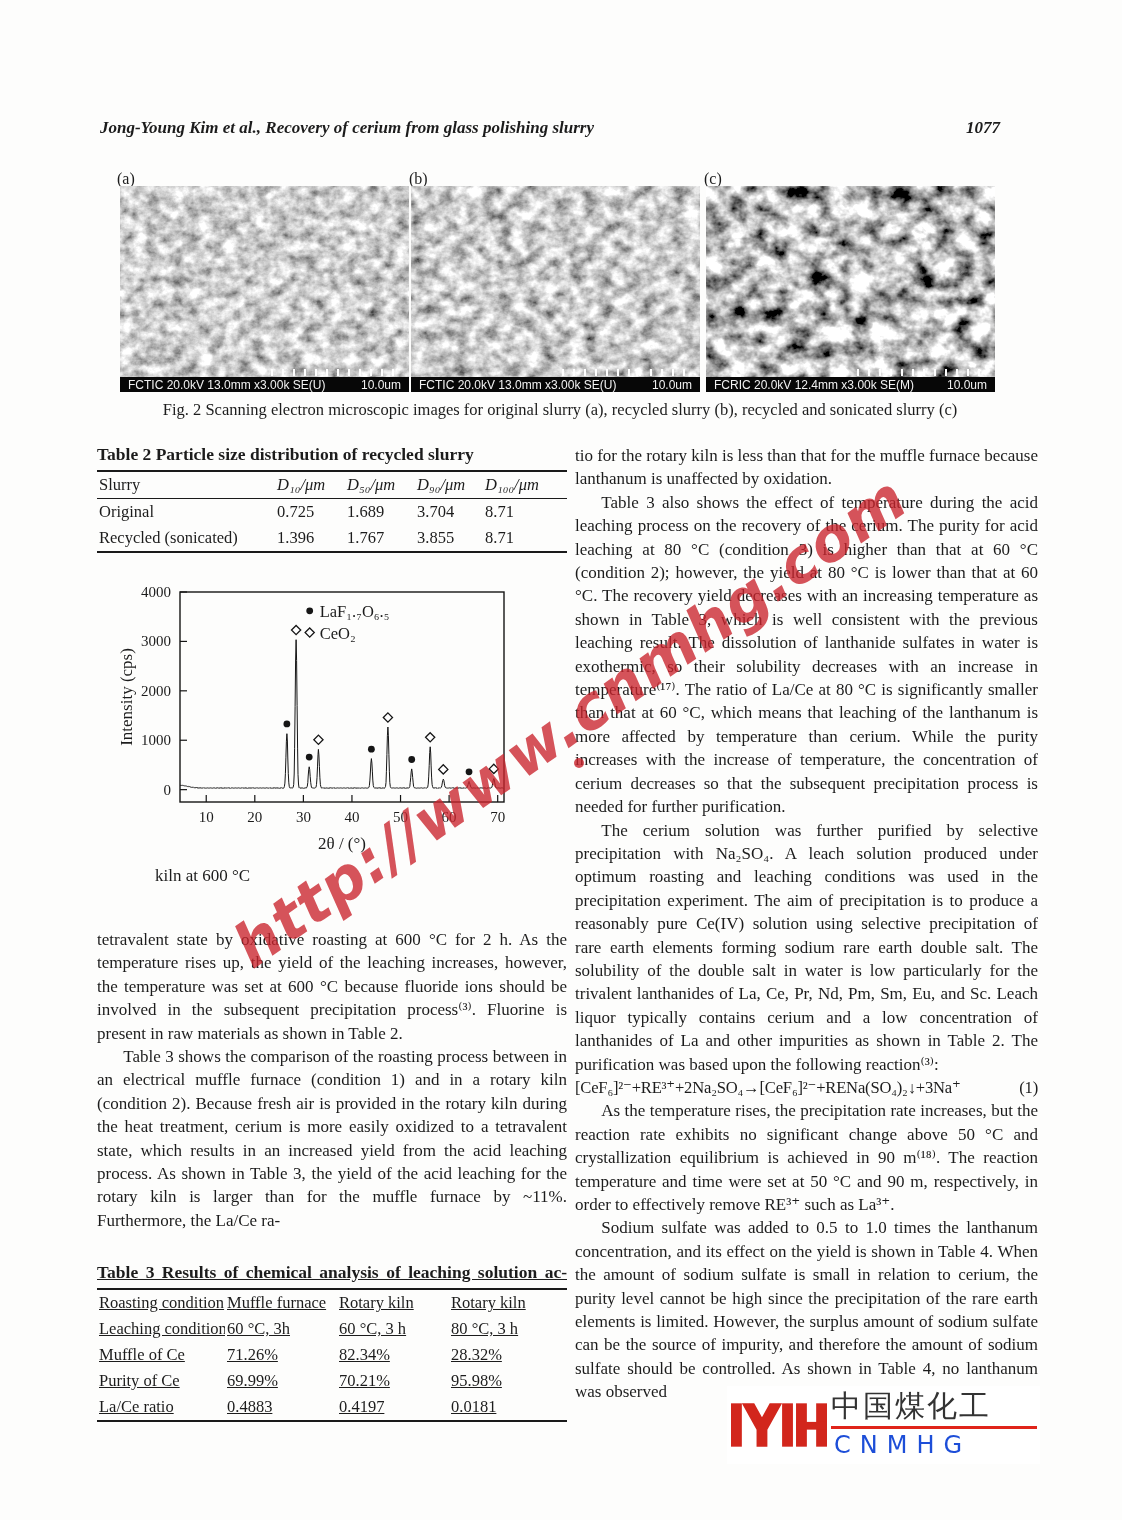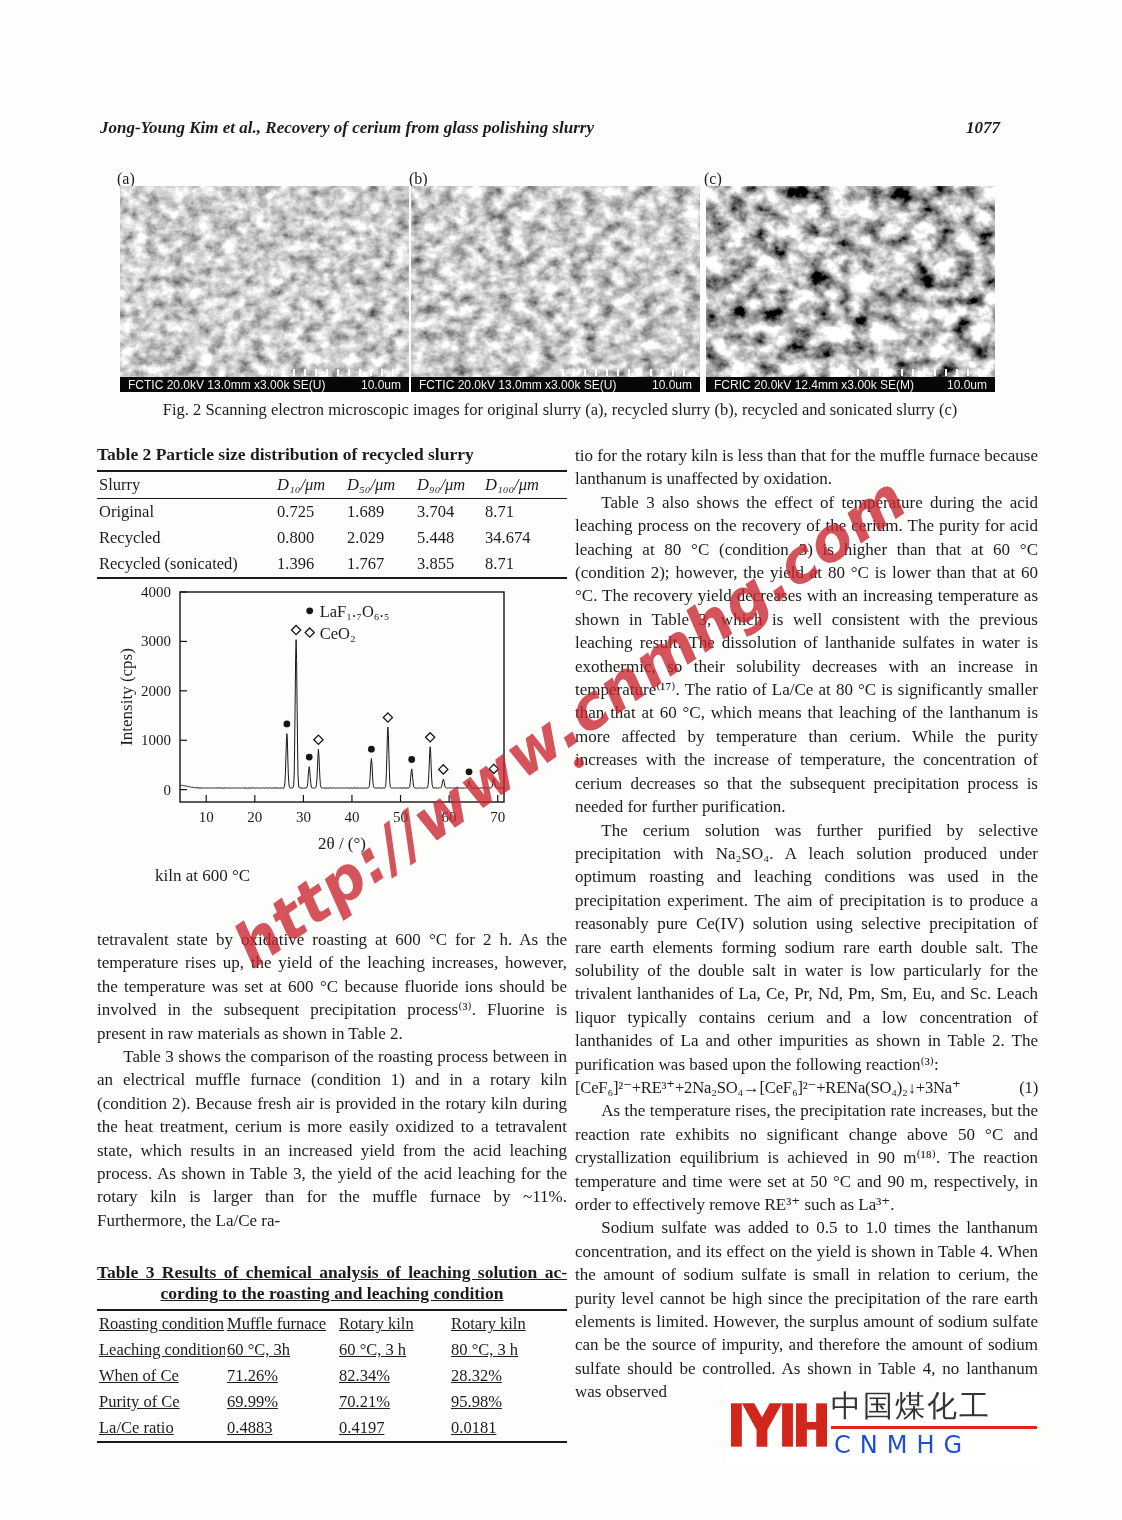--- a/index.html
+++ b/index.html
@@ -145,27 +145,20 @@
         <td class="ital">D₅₀/μm</td>
         <td class="ital">D₉₀/μm</td>
         <td class="ital">D₁₀₀/μm</td>
       </tr>
       <tr>
         <td>Original</td>
             <td>0.725</td>
             <td>1.689</td>
             <td>3.704</td>
             <td>8.71</td>
-      </tr>
-      <tr>
-        <td>Recycled</td>
-            <td>0.800</td>
-            <td>2.029</td>
-            <td>5.448</td>
-            <td>34.674</td>
       </tr>
       <tr>
         <td>Recycled (sonicated)</td>
             <td>1.396</td>
             <td>1.767</td>
             <td>3.855</td>
             <td>8.71</td>
       </tr>
     </tbody>
       </table>
@@ -221,21 +214,20 @@
     <div style="padding-left:58px;">kiln at 600 °C</div>
   </div>
 
   <div class="abs col" style="left:97px;top:928px;width:470px;height:334px;overflow:hidden;">
     <p class="noindent">tetravalent state by oxidative roasting at 600 °C for 2 h. As the temperature rises up, the yield of the leaching increases, however, the temperature was set at 600 °C because fluoride ions should be involved in the subsequent precipitation process⁽³⁾. Fluorine is present in raw materials as shown in Table 2.</p>
     <p>Table 3 shows the comparison of the roasting process between in an electrical muffle furnace (condition 1) and in a rotary kiln (condition 2). Because fresh air is provided in the rotary kiln during the heat treatment, cerium is more easily oxidized to a tetravalent state, which results in an increased yield from the acid leaching process. As shown in Table 3, the yield of the acid leaching for the rotary kiln is larger than for the muffle furnace by ~11%. Furthermore, the La/Ce ra-</p>
   </div>
 
   <div class="abs" style="left:97px;top:1262px;width:470px;text-decoration:underline;">
     <div class="tbl-title j1">Table 3 Results of chemical analysis of leaching solution ac-</div>
-    <div class="tbl-title cen">cording to the roasting and leaching condition</div>
     <table class="t" style="width:470px;margin-top:5px;">
       <colgroup>
           <col style="width:128px">
           <col style="width:112px">
           <col style="width:112px">
           <col style="width:118px">
         </colgroup>
       <tbody>
       <tr>
         <td>Roasting condition</td>
@@ -243,21 +235,21 @@
             <td>Rotary kiln</td>
             <td>Rotary kiln</td>
       </tr>
       <tr>
         <td>Leaching condition</td>
             <td>60 °C, 3h</td>
             <td>60 °C, 3 h</td>
             <td>80 °C, 3 h</td>
       </tr>
       <tr>
-        <td>When of Ce</td>
+        <td>Muffle of Ce</td>
             <td>71.26%</td>
             <td>82.34%</td>
             <td>28.32%</td>
       </tr>
       <tr>
         <td>Purity of Ce</td>
             <td>69.99%</td>
             <td>70.21%</td>
             <td>95.98%</td>
       </tr>

